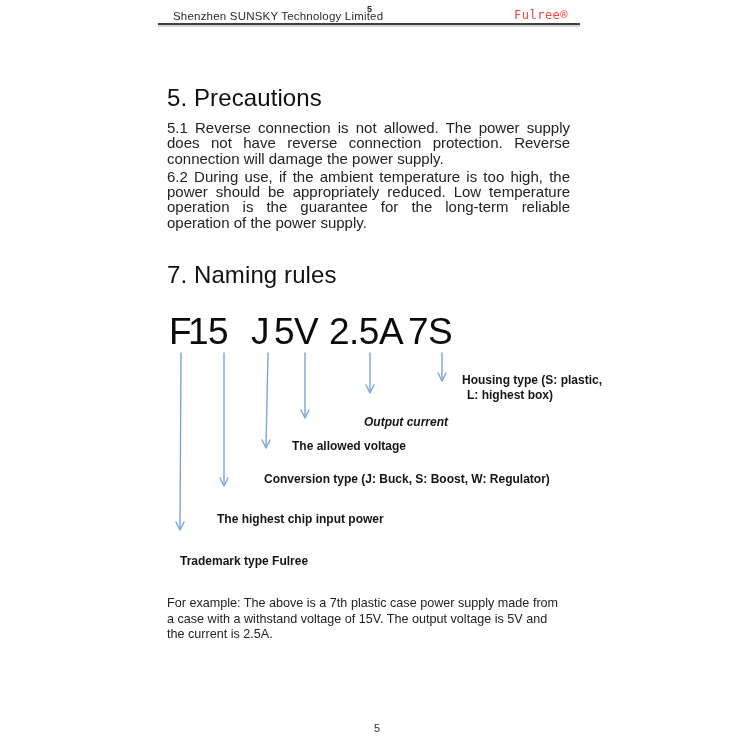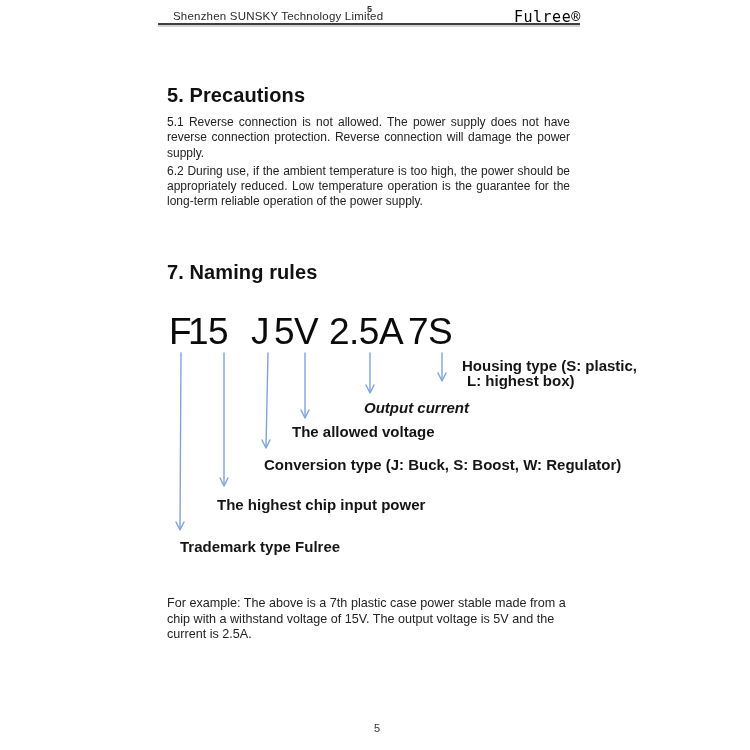--- a/index.html
+++ b/index.html
@@ -17,40 +17,40 @@
   .hdr-company {
     left: 173px; top: 10px;
     font-size: 11.5px; color: #2b2b2b; letter-spacing: 0.2px;
   }
   .hdr-sup {
     left: 367px; top: 4px;
     font-size: 9px; font-weight: bold; color: #2b2b2b;
   }
   .hdr-brand {
     left: 514px; top: 8px;
-    font-size: 15px; color: #000000;
+    font-size: 12px; color: #ef4444;
     font-family: "DejaVu Sans Mono", monospace;
     letter-spacing: 0.5px;
   }
   .hdr-rule {
     left: 158px; top: 23px; width: 422px; height: 2px;
     background: #3f3f3f;
     box-shadow: 0 2px 0 rgba(160,160,160,0.45);
   }
 
   
   .sec-precautions { left: 167px; top: 84px; width: 403px; }
   h1.sec-title {
     margin: 0 0 8px 0;
-    font-size: 20px; font-weight: bold; color: #111;
+    font-size: 24px; font-weight: normal; color: #111;
     letter-spacing: 0.1px;
   }
   .sec-precautions p {
     margin: 0 0 3px 0;
-    font-size: 12px; line-height: 15.3px;
+    font-size: 15px; line-height: 15.3px;
     text-align: justify; color: #232323;
   }
 
   .sec-naming-title { left: 167px; top: 261px; }
   .sec-naming-title h1 { margin: 0; }
 
   
   .code-token {
     position: absolute; top: 312px;
     font-size: 37px; line-height: 1.1; font-weight: normal;
@@ -70,22 +70,22 @@
     pointer-events: none;
   }
   svg.arrows line, svg.arrows polyline {
     stroke-width: 1.4; fill: none;
     stroke-linecap: round; stroke-linejoin: round;
   }
 
   
   .diagram-label {
     position: absolute;
-    font-size: 15px; font-weight: bold; color: #151515;
-    white-space: nowrap; line-height: 15px;
+    font-size: 12px; font-weight: bold; color: #151515;
+    white-space: nowrap; line-height: 15px; margin-top: 15px;
   }
   .lbl-housing  { left: 462px; top: 358px; }
   .lbl-housing .line2 { margin-left: 5px; }
   .lbl-current  { left: 364px; top: 400px; font-style: italic; }
   .lbl-voltage  { left: 292px; top: 424px; }
   .lbl-conv     { left: 264px; top: 457px; }
   .lbl-power    { left: 217px; top: 497px; }
   .lbl-tm       { left: 180px; top: 539px; }
 
   
@@ -151,16 +151,16 @@
   <div>Housing type (S: plastic,</div>
   <div class="line2">L: highest box)</div>
 </div>
 <div class="diagram-label lbl-current">Output current</div>
 <div class="diagram-label lbl-voltage">The allowed voltage</div>
 <div class="diagram-label lbl-conv">Conversion type (J: Buck, S: Boost, W: Regulator)</div>
 <div class="diagram-label lbl-power">The highest chip input power</div>
 <div class="diagram-label lbl-tm">Trademark type Fulree</div>
 
 <div class="abs example">
-  <p>For example: The above is a 7th plastic case power stable made from a chip with a withstand voltage of 15V. The output voltage is 5V and the current is 2.5A.</p>
+  <p>For example: The above is a 7th plastic case power supply made from a case with a withstand voltage of 15V. The output voltage is 5V and the current is 2.5A.</p>
 </div>
 
 <div class="abs page-num">5</div>
 
 </body></html>

